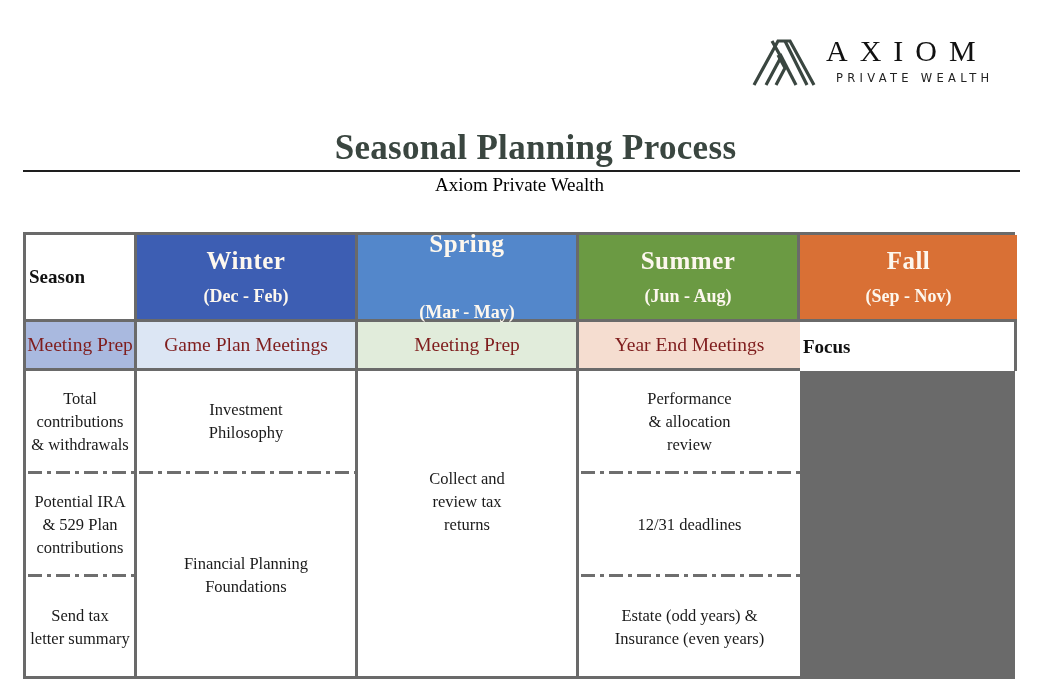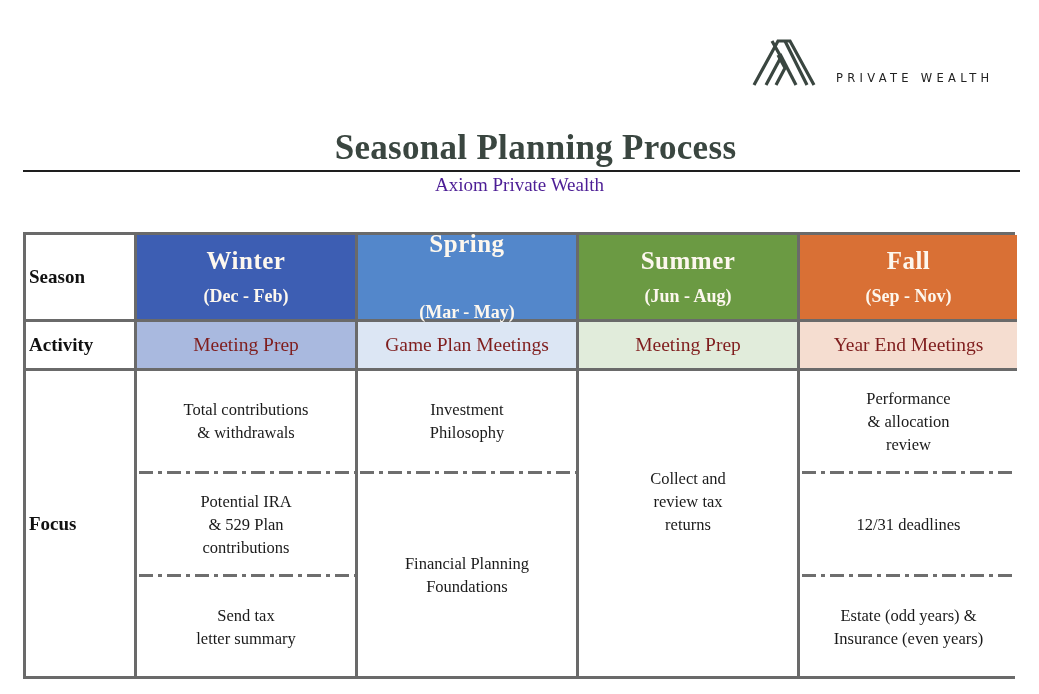--- a/index.html
+++ b/index.html
@@ -72,21 +72,21 @@
       height: 2px;
       background: #1e1e1e;
     }
     .subtitle {
       position: absolute;
       left: 0;
       top: 174px;
       width: 1039px;
       text-align: center;
       font-size: 19px;
-      color: #4c1d95;
+      color: #000000;
     }
     
     .grid {
       position: absolute;
       left: 23px;
       top: 232px;
       width: 992px;
       height: 447px;
       border: 3px solid #6a6a6a;
       box-sizing: border-box;
@@ -175,20 +175,21 @@
 <div class="logo">
   <svg class="logo-mark" viewBox="0 0 64 48">
     <g fill="none" stroke="#3a4640" stroke-width="3.2" stroke-linejoin="miter">
       <path d="M2 47 L26 3 L38 3 L62 47"></path>
       <path d="M14 47 L29 19 L20 3"></path>
       <path d="M24 47 L33 30 L26 17"></path>
       <path d="M44 47 L28 16"></path>
       <path d="M33 3 L55 47"></path>
     </g>
   </svg>
+  <div class="logo-word">AXIOM</div>
   <div class="logo-sub">PRIVATE WEALTH</div>
 </div>
 
 <div class="title">Seasonal Planning Process</div>
 <div class="title-rule"></div>
 <div class="subtitle">Axiom Private Wealth</div>
 
 <div class="grid">
 
   <div class="cell row-label r1">Season</div>
@@ -203,21 +204,20 @@
   </div>
   <div class="cell season r1 col-sep" style="background:#6b9a43;justify-content:center;">
     <div class="season-name">Summer</div>
     <div class="season-months">(Jun - Aug)</div>
   </div>
   <div class="cell season r1" style="background:#d97035;">
     <div class="season-name">Fall</div>
     <div class="season-months">(Sep - Nov)</div>
   </div>
 
-  <div class="cell row-label r2">Activity</div>
   <div class="cell activity r2 col-sep" style="background:#a9b9df;">Meeting Prep</div>
   <div class="cell activity r2 col-sep" style="background:#dce6f4;">Game Plan Meetings</div>
   <div class="cell activity r2 col-sep" style="background:#e1ecdb;">Meeting Prep</div>
   <div class="cell activity r2" style="background:#f5ddd0;">Year End Meetings</div>
 
   <div class="cell row-label">Focus</div>
 
   <div class="cell focus-col col-sep">
     <div class="focus-item h1">Total contributions
 &amp; withdrawals</div>

